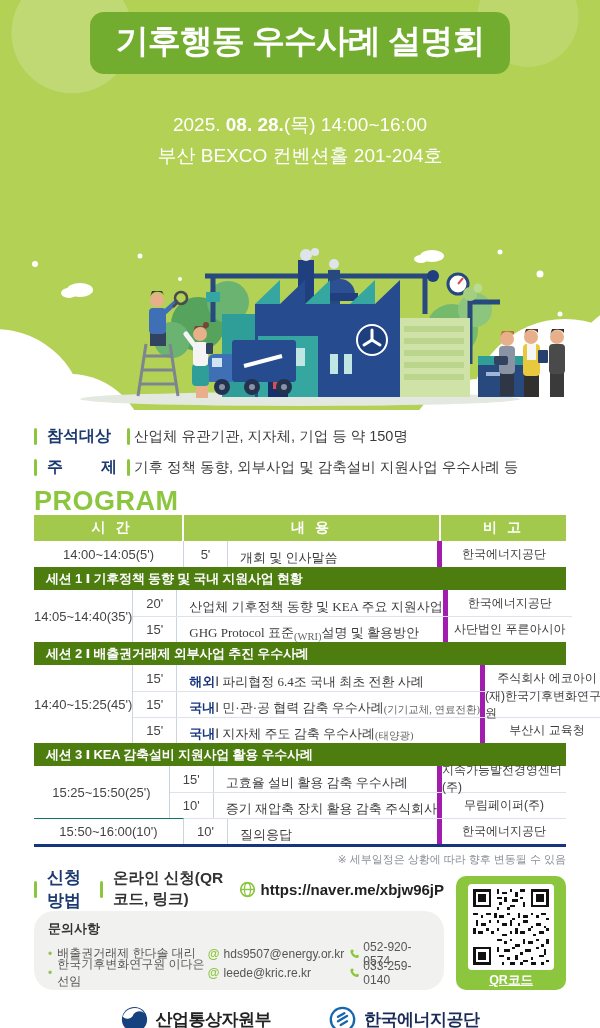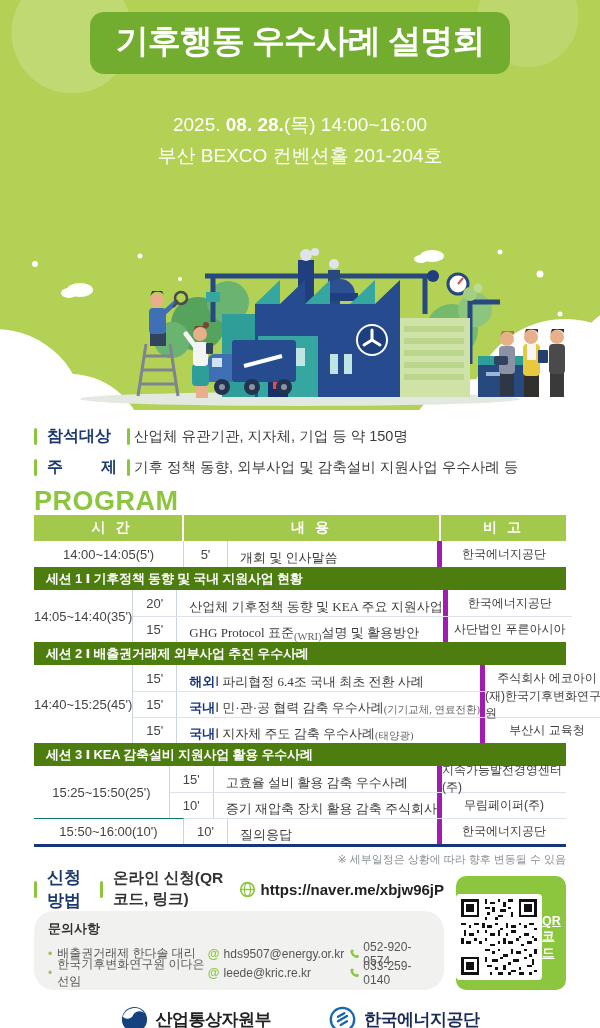--- a/index.html
+++ b/index.html
@@ -65,21 +65,21 @@
   .contact-title { font-size:13px; font-weight:800; color:#333; margin-bottom:6px; }
   .contact-row { display:flex; align-items:center; font-size:12px; color:#555; height:19px; }
   .dot { color:#9bbf5a; margin-right:5px; }
   .c-name { width:168px; }
   .c-email { width:158px; display:flex; align-items:center; }
   .c-phone { display:flex; align-items:center; }
   .at { color:#8cc63e; font-weight:700; margin-right:4px; }
   .ph-ic { width:11px; height:11px; margin-right:4px; }
   .c-email a, .c-phone a { color:#555; text-decoration:none; }
   .qr-box { width:110px; height:114px; background:#8cc63e; border-radius:10px;
-    display:flex; flex-direction:row; align-items:center; padding-top:8px; cursor:pointer; }
+    display:flex; flex-direction:column; align-items:center; padding-top:8px; cursor:pointer; }
   .qr-white { width:86px; height:86px; background:#fff; border-radius:4px; padding:5px; }
   .qr-white svg { width:76px; height:76px; display:block; }
   .qr-lbl { color:#fff; font-weight:800; font-size:12.5px; text-decoration:underline; margin-top:2px; }
 
   
   .footer { margin-top:12px; display:flex; justify-content:center; align-items:center; gap:58px; height:34px; }
   .logo { display:flex; align-items:center; gap:8px; }
   .logo svg { width:27px; height:27px; }
   .logo-txt1 { font-size:17px; font-weight:700; color:#222; letter-spacing:-0.5px; }
   .logo-txt2 { font-size:17px; font-weight:800; color:#1b2a56; letter-spacing:-0.5px; }

